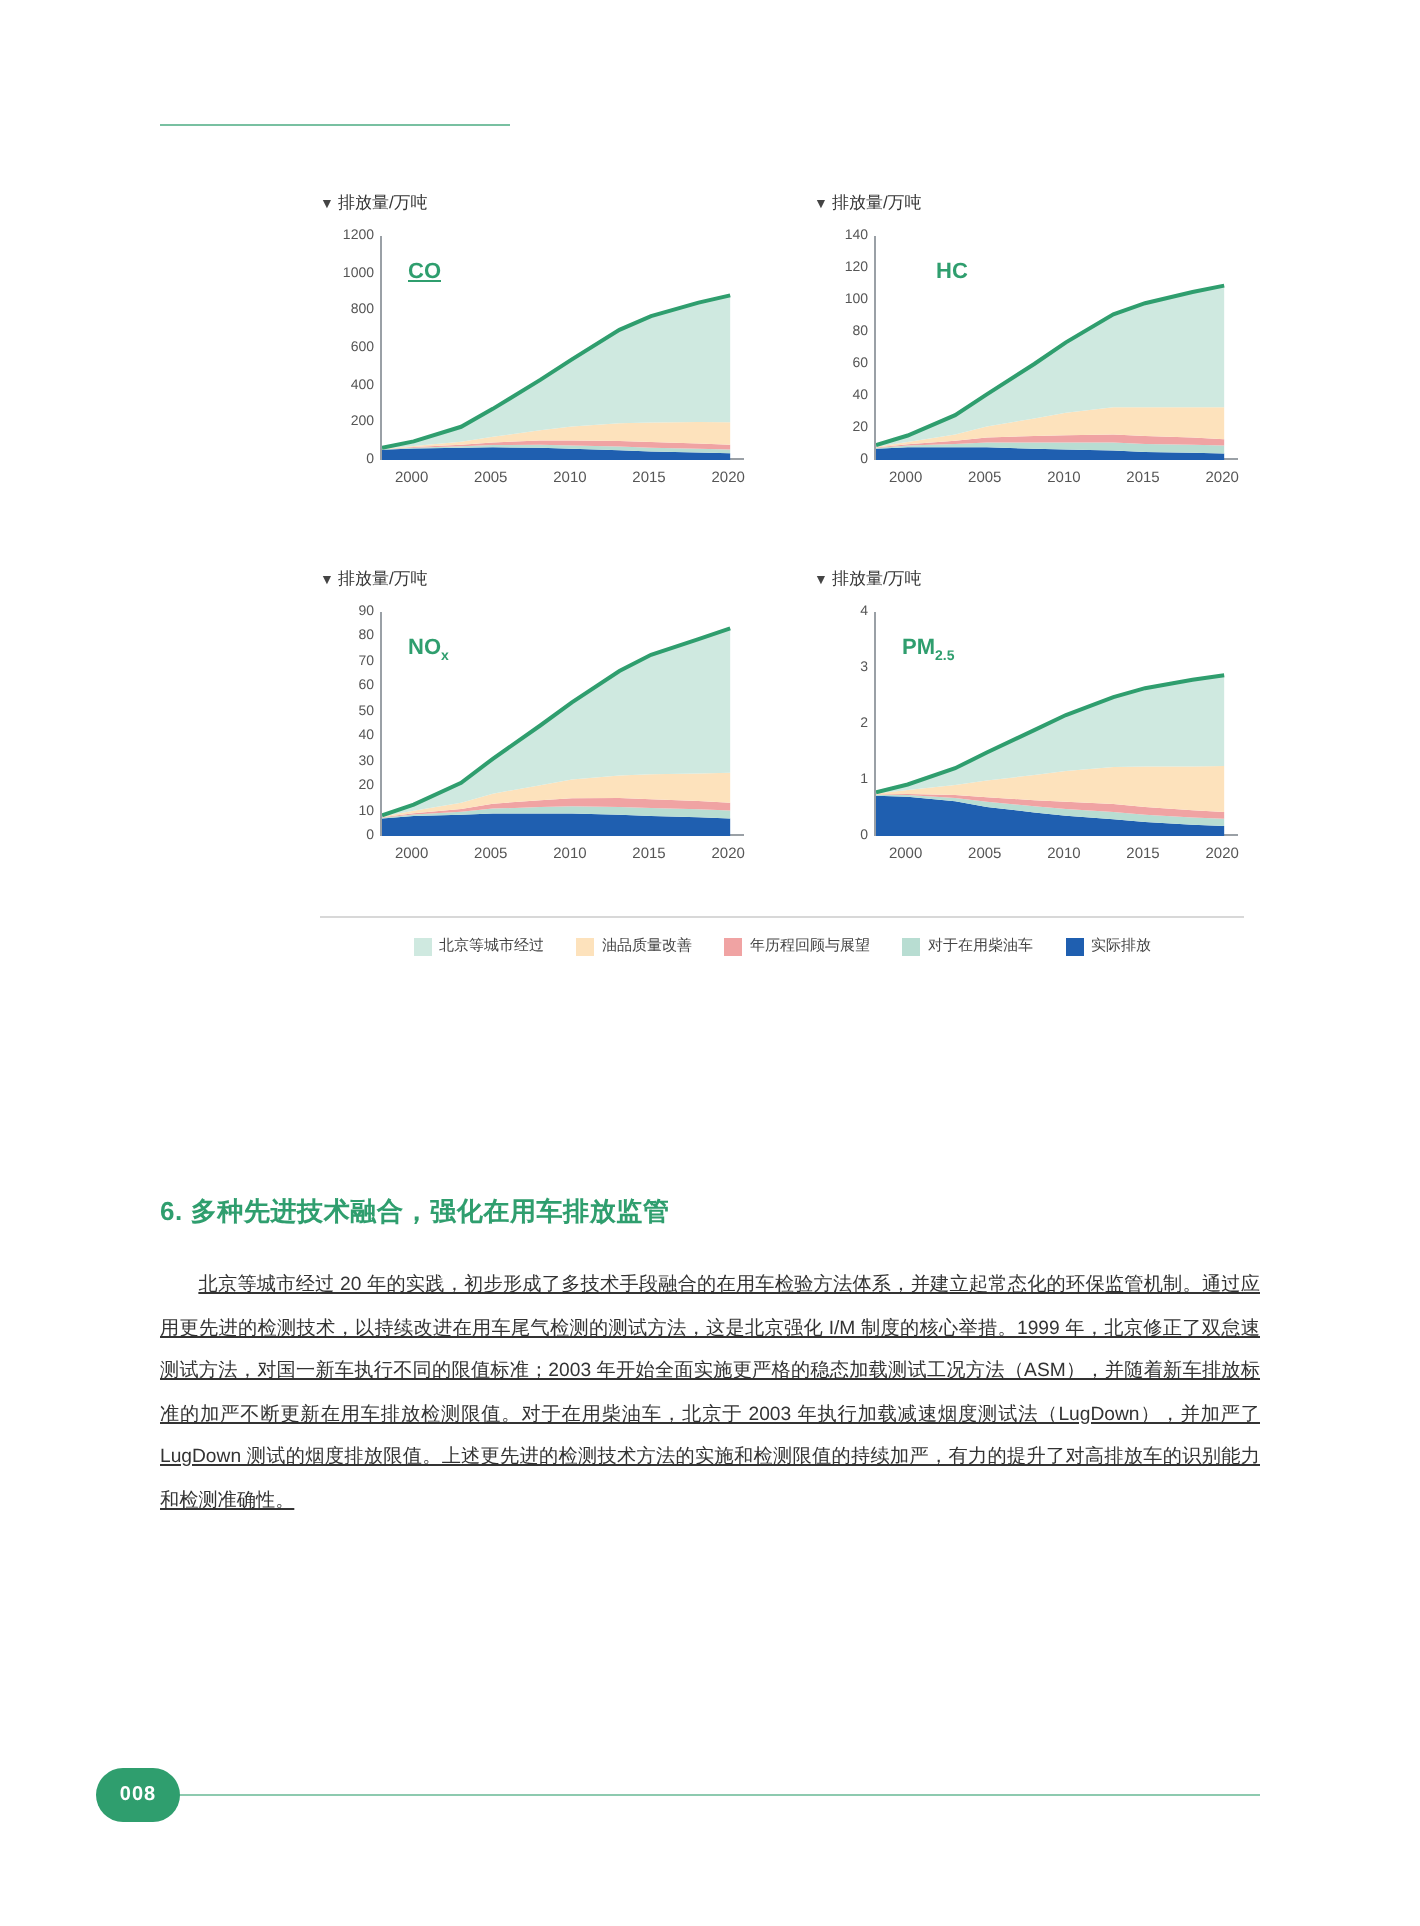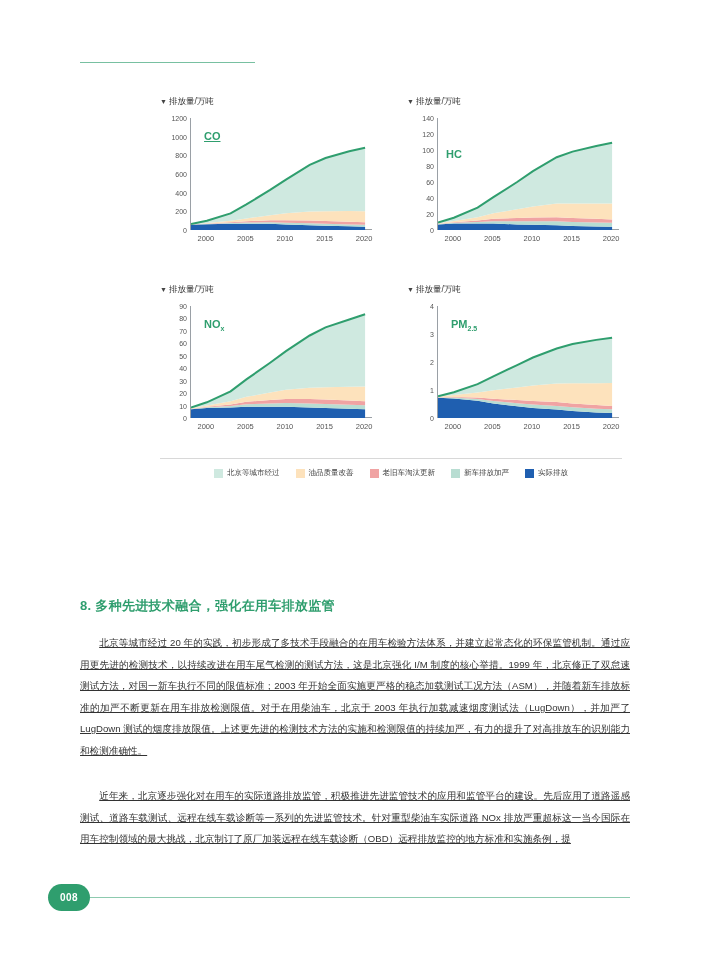--- a/index.html
+++ b/index.html
@@ -286,21 +286,21 @@
           <div class="plot-area">
             <svg class="plot-svg" width="182" height="112" viewBox="0 0 182 112" preserveAspectRatio="none">
                 <path d="M0.00 106.40 L15.83 105.60 L39.57 105.60 L55.39 105.60 L79.13 106.40 L94.96 106.80 L118.70 107.20 L134.52 108.00 L158.26 108.40 L174.09 108.80 L174.09 112.00 L158.26 112.00 L134.52 112.00 L118.70 112.00 L94.96 112.00 L79.13 112.00 L55.39 112.00 L39.57 112.00 L15.83 112.00 L0.00 112.00 Z" fill="#1f5fb0" stroke="none"></path>
                 <path d="M0.00 106.00 L15.83 104.80 L39.57 104.00 L55.39 103.20 L79.13 103.20 L94.96 103.20 L118.70 103.20 L134.52 104.00 L158.26 104.40 L174.09 104.80 L174.09 108.80 L158.26 108.40 L134.52 108.00 L118.70 107.20 L94.96 106.80 L79.13 106.40 L55.39 105.60 L39.57 105.60 L15.83 105.60 L0.00 106.40 Z" fill="#b8ddd2" stroke="none"></path>
                 <path d="M0.00 105.76 L15.83 104.16 L39.57 102.40 L55.39 100.80 L79.13 100.00 L94.96 99.60 L118.70 99.20 L134.52 100.00 L158.26 100.80 L174.09 101.60 L174.09 104.80 L158.26 104.40 L134.52 104.00 L118.70 103.20 L94.96 103.20 L79.13 103.20 L55.39 103.20 L39.57 104.00 L15.83 104.80 L0.00 106.00 Z" fill="#f0a3a3" stroke="none"></path>
                 <path d="M0.00 105.36 L15.83 102.96 L39.57 99.20 L55.39 95.20 L79.13 91.20 L94.96 88.40 L118.70 85.60 L134.52 85.60 L158.26 85.60 L174.09 85.60 L174.09 101.60 L158.26 100.80 L134.52 100.00 L118.70 99.20 L94.96 99.60 L79.13 100.00 L55.39 100.80 L39.57 102.40 L15.83 104.16 L0.00 105.76 Z" fill="#fde2bc" stroke="none"></path>
                 <path d="M0.00 104.56 L15.83 99.76 L39.57 89.60 L55.39 79.20 L79.13 64.00 L94.96 53.20 L118.70 39.20 L134.52 33.60 L158.26 28.00 L174.09 24.80 L174.09 85.60 L158.26 85.60 L134.52 85.60 L118.70 85.60 L94.96 88.40 L79.13 91.20 L55.39 95.20 L39.57 99.20 L15.83 102.96 L0.00 105.36 Z" fill="#cfe9e0" stroke="none"></path>
                 <path d="M0.00 104.56 L15.83 99.76 L39.57 89.60 L55.39 79.20 L79.13 64.00 L94.96 53.20 L118.70 39.20 L134.52 33.60 L158.26 28.00 L174.09 24.80 " fill="none" stroke="#2f9e6e" stroke-width="2"></path>
               </svg>
           </div>
-          <div class="series-name" style="left:39px; top:18px;margin-top:18px;">HC</div>
+          <div class="series-name" style="left:61px; top:18px;">HC</div>
           <div class="xlabels">
               <div class="xlabel" style="left: 15.8261px;">2000</div>
               <div class="xlabel" style="left: 55.3913px;">2005</div>
               <div class="xlabel" style="left: 94.9565px;">2010</div>
               <div class="xlabel" style="left: 134.522px;">2015</div>
               <div class="xlabel" style="left: 174.087px;">2020</div>
             </div>
         </div>
       </div>
 
@@ -377,35 +377,34 @@
         <div class="legend-item">
           <span class="legend-swatch" style="background: rgb(207, 233, 224);"></span>
           <span>北京等城市经过</span>
         </div>
         <div class="legend-item">
           <span class="legend-swatch" style="background: rgb(253, 226, 188);"></span>
           <span>油品质量改善</span>
         </div>
         <div class="legend-item">
           <span class="legend-swatch" style="background: rgb(240, 163, 163);"></span>
-          <span>老旧车淘汰更新</span>
+          <span>年历程回顾与展望</span>
         </div>
         <div class="legend-item">
           <span class="legend-swatch" style="background: rgb(184, 221, 210);"></span>
-          <span>新车排放加严</span>
+          <span>对于在用柴油车</span>
         </div>
         <div class="legend-item">
           <span class="legend-swatch" style="background: rgb(31, 95, 176);"></span>
           <span>实际排放</span>
         </div>
       </div>
 
   </div>
 
-  <div class="section-heading">8. 多种先进技术融合，强化在用车排放监管</div>
+  <div class="section-heading">6. 多种先进技术融合，强化在用车排放监管</div>
 
   <div class="body-text para1"><span class="indent"></span><span>北京等城市经过 20 年的实践，初步形成了多技术手段融合的在用车检验方法体系，并建立起常态化的环保监管机制。通过应用更先进的检测技术，以持续改进在用车尾气检测的测试方法，这是北京强化 I/M 制度的核心举措。1999 年，北京修正了双怠速测试方法，对国一新车执行不同的限值标准；2003 年开始全面实施更严格的稳态加载测试工况方法（ASM），并随着新车排放标准的加严不断更新在用车排放检测限值。对于在用柴油车，北京于 2003 年执行加载减速烟度测试法（LugDown），并加严了 LugDown 测试的烟度排放限值。上述更先进的检测技术方法的实施和检测限值的持续加严，有力的提升了对高排放车的识别能力和检测准确性。</span></div>
-  <div class="body-text para2"><span class="indent"></span><span>近年来，北京逐步强化对在用车的实际道路排放监管，积极推进先进监管技术的应用和监管平台的建设。先后应用了道路遥感测试、道路车载测试、远程在线车载诊断等一系列的先进监管技术。针对重型柴油车实际道路 NOx 排放严重超标这一当今国际在用车控制领域的最大挑战，北京制订了原厂加装远程在线车载诊断（OBD）远程排放监控的地方标准和实施条例，提</span></div>
 
   <div class="footer-rule"></div>
   <div class="page-badge">008</div>
 
 </div>
 
 </body></html>

